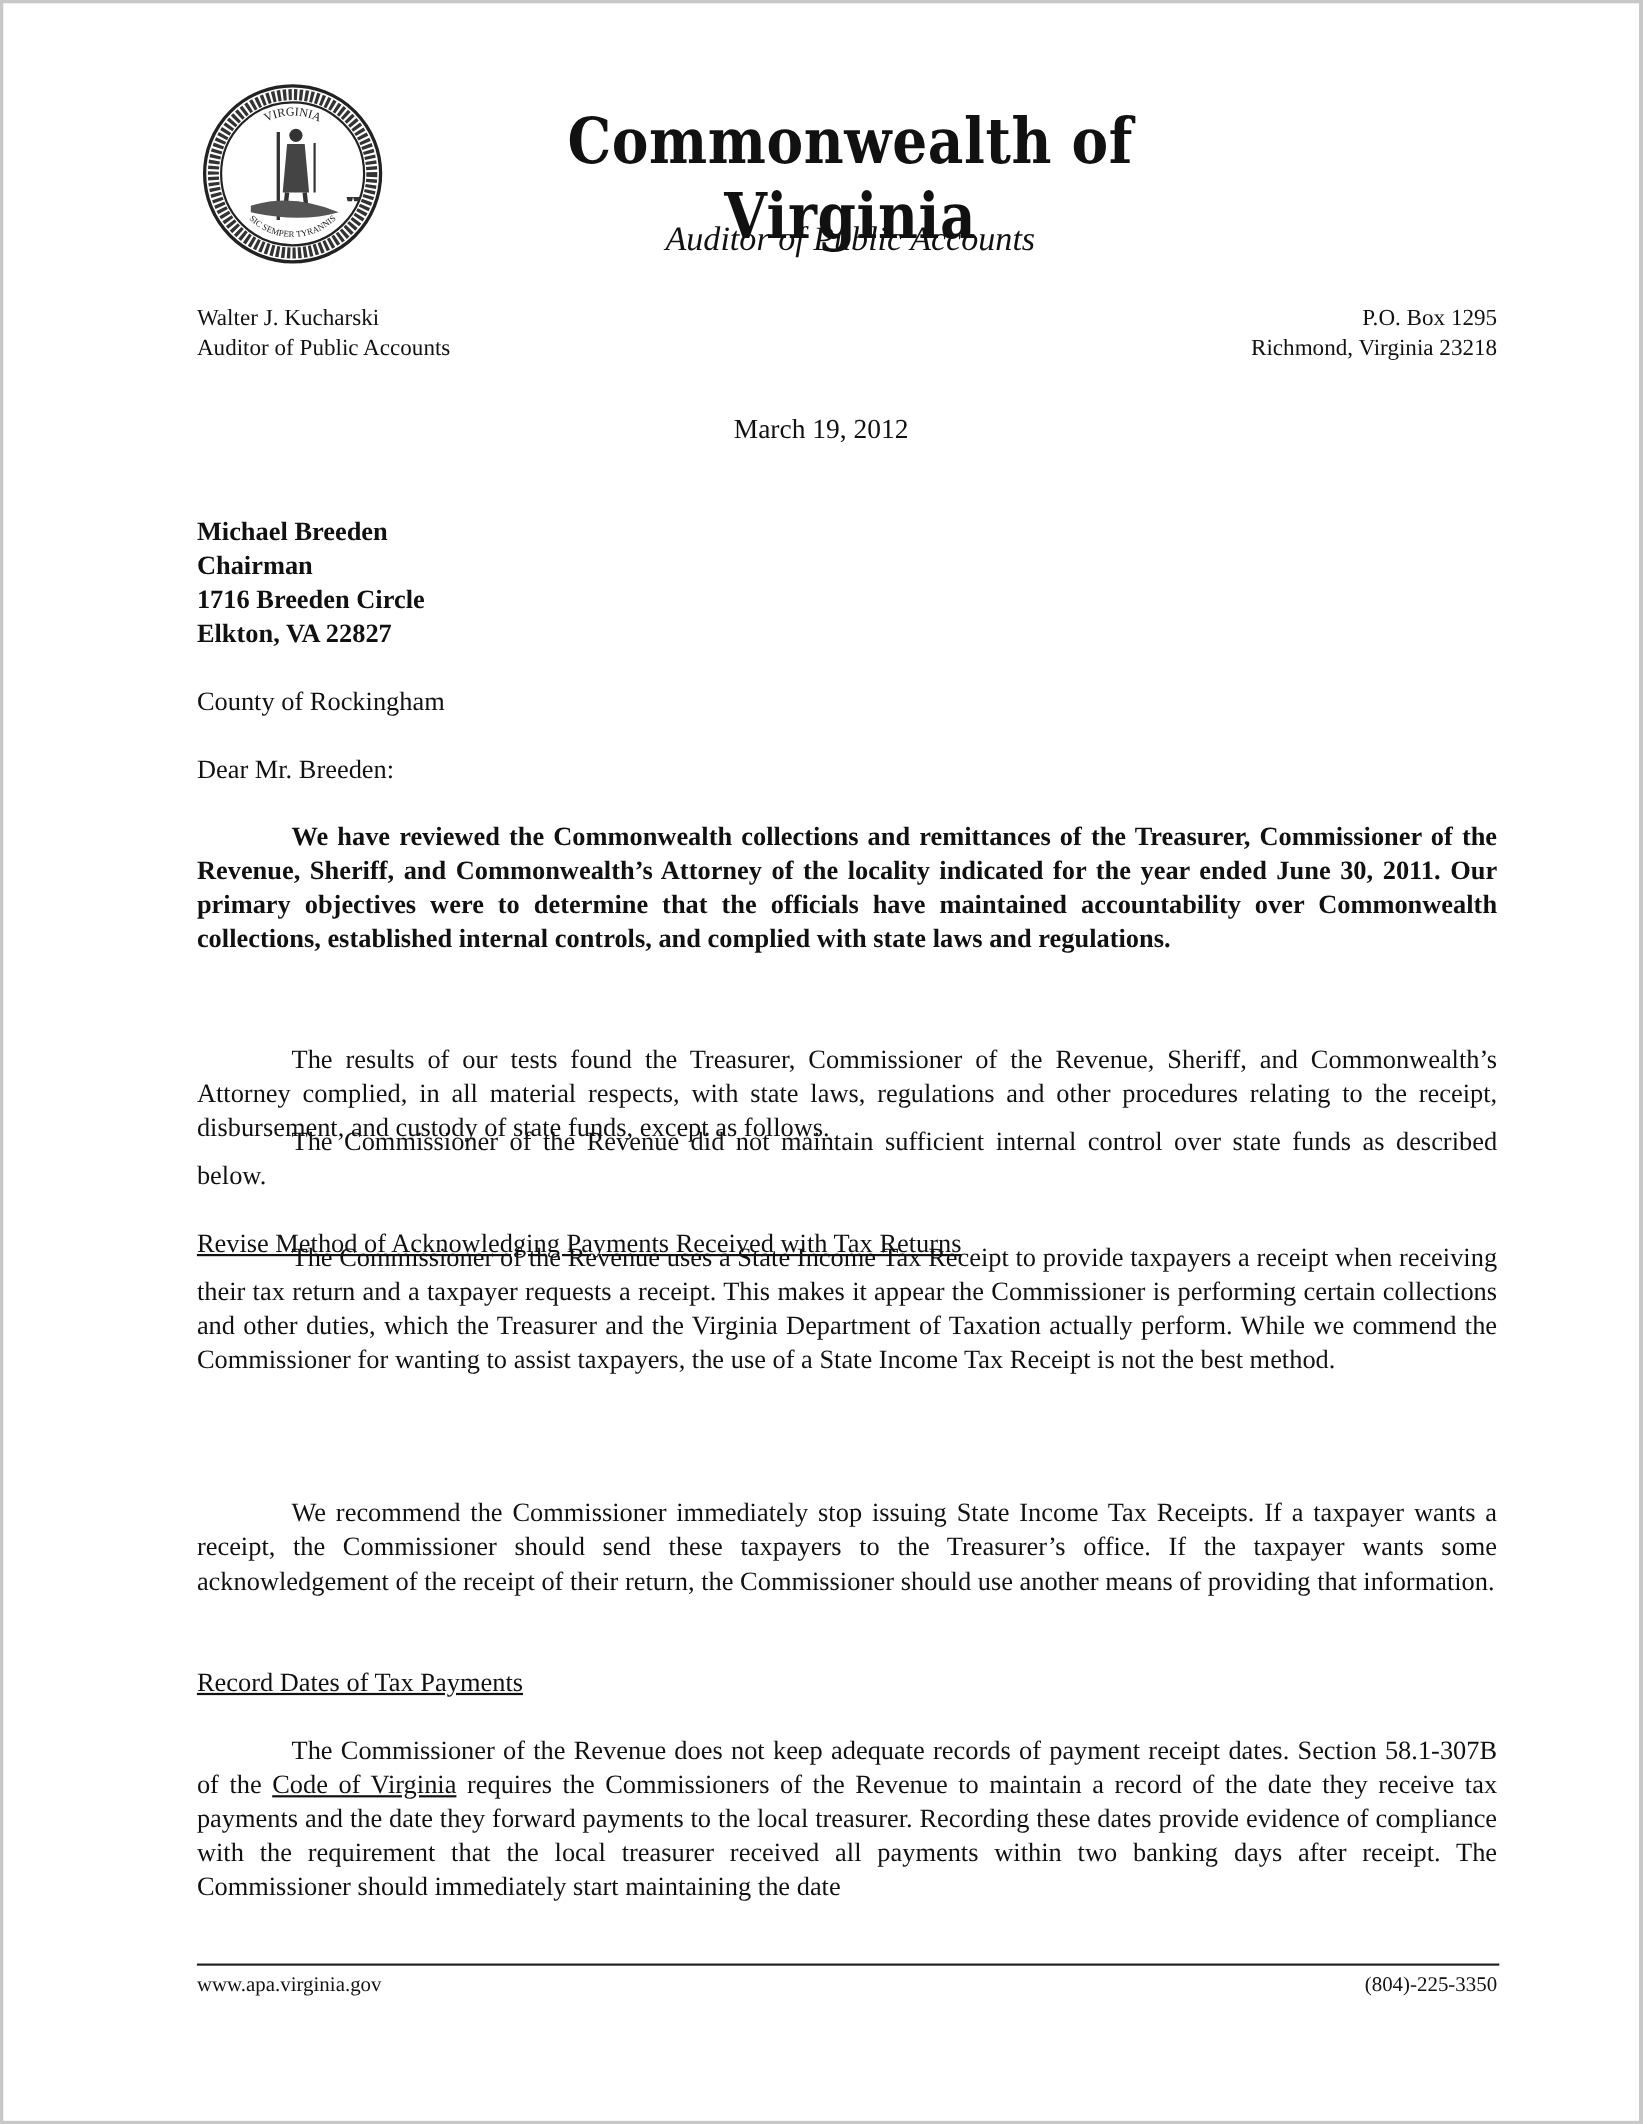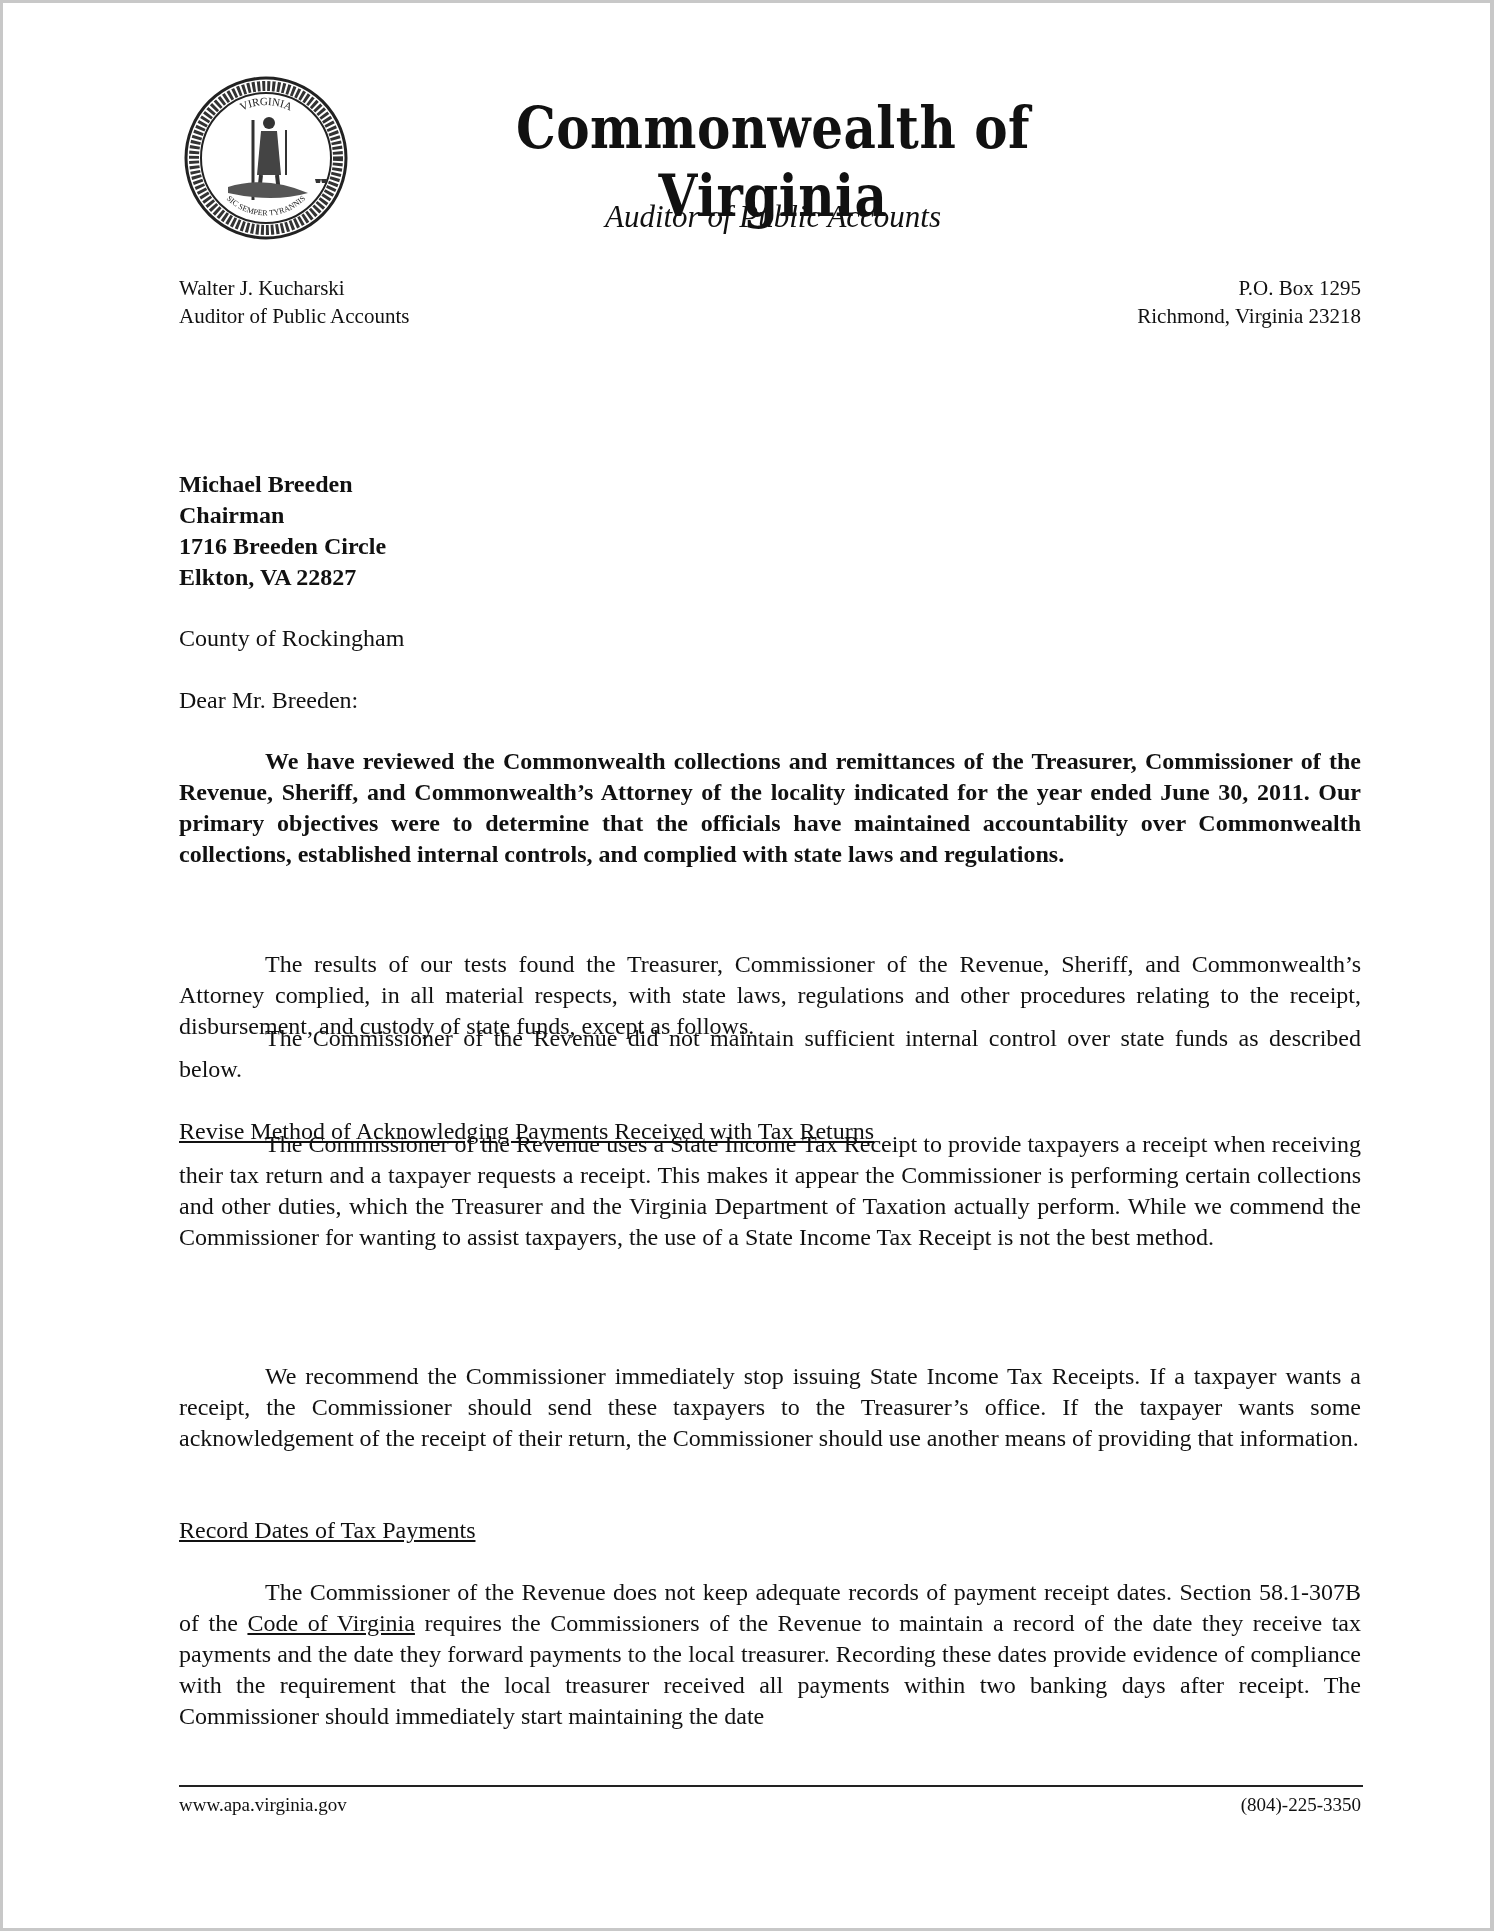--- a/index.html
+++ b/index.html
@@ -83,20 +83,21 @@
 
   <div class="hdr hdr-left">
     <div>Walter J. Kucharski</div>
     <div>Auditor of Public Accounts</div>
   </div>
   <div class="hdr hdr-right">
     <div>P.O. Box 1295</div>
     <div>Richmond, Virginia 23218</div>
   </div>
 
+  <div class="date">March 19, 2012</div>
 
   <div class="body-text addr">
     <div>Michael Breeden</div>
     <div>Chairman</div>
     <div>1716 Breeden Circle</div>
     <div>Elkton, VA 22827</div>
   </div>
 
   <div class="body-text county">County of Rockingham</div>
   <div class="body-text salutation">Dear Mr. Breeden:</div>

